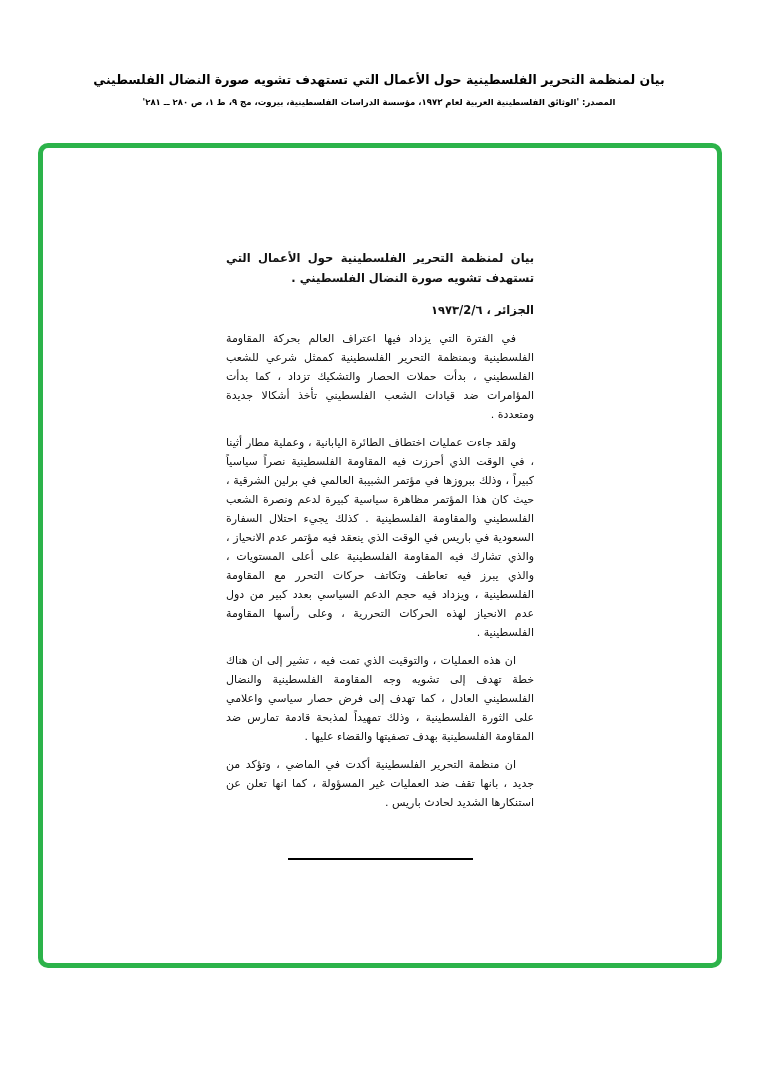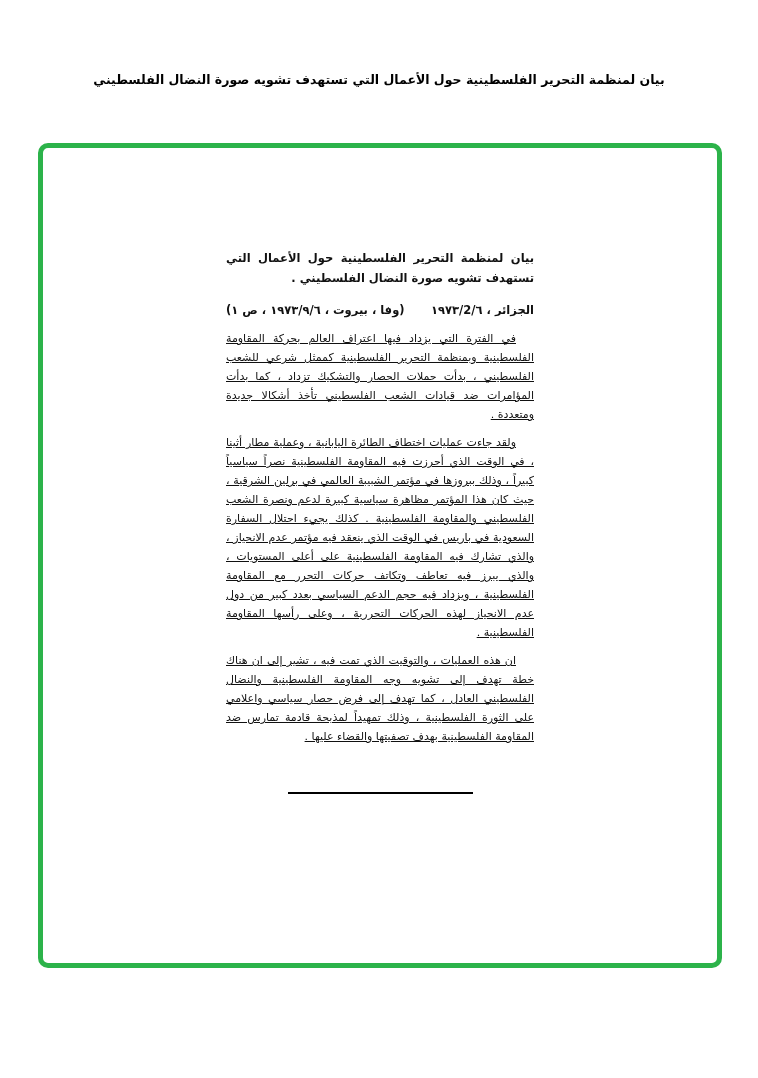--- a/index.html
+++ b/index.html
@@ -65,49 +65,49 @@
     justify-content: space-between;
     align-items: baseline;
     line-height: 20px;
   }
   .doc-para {
     margin-top: 9px;
     font-size: 11px;
     line-height: 19px;
     text-align: justify;
     text-indent: 18px;
-    text-decoration: underline;
   }
   .footer-divider {
     margin: 46px auto 0 auto;
     width: 185px;
     height: 2px;
     background: #000;
   }
 </style>
 </head>
 <body>
 
 <div class="header">
   <div class="header-title">بيان لمنظمة التحرير الفلسطينية حول الأعمال التي تستهدف تشويه صورة النضال الفلسطيني</div>
+  <div class="source-line">المصدر: 'الوثائق الفلسطينية العربية لعام ١٩٧٣، مؤسسة الدراسات الفلسطينية، بيروت، مج ٩، ط ١، ص ٢٨٠ ــ ٢٨١'</div>
 </div>
 
 <div class="scan-frame">
   <div class="scan-content">
 
     <div class="doc-heading">بيان لمنظمة التحرير الفلسطينية حول الأعمال التي تستهدف تشويه صورة النضال الفلسطيني .</div>
 
     <div class="doc-dateline">
       <span>الجزائر ، ١٩٧٣/2/٦</span>
-      <span>(وفا ، بيروت ، ١٩٧٣/٩/٦ ، ص ١)</span>
     </div>
 
     <p class="doc-para">في الفترة التي يزداد فيها اعتراف العالم بحركة المقاومة الفلسطينية وبمنظمة التحرير الفلسطينية كممثل شرعي للشعب الفلسطيني ، بدأت حملات الحصار والتشكيك تزداد ، كما بدأت المؤامرات ضد قيادات الشعب الفلسطيني تأخذ أشكالا جديدة ومتعددة .</p>
 
     <p class="doc-para">ولقد جاءت عمليات اختطاف الطائرة اليابانية ، وعملية مطار أثينا ، في الوقت الذي أحرزت فيه المقاومة الفلسطينية نصراً سياسياً كبيراً ، وذلك ببروزها في مؤتمر الشبيبة العالمي في برلين الشرقية ، حيث كان هذا المؤتمر مظاهرة سياسية كبيرة لدعم ونصرة الشعب الفلسطيني والمقاومة الفلسطينية . كذلك يجيء احتلال السفارة السعودية في باريس في الوقت الذي ينعقد فيه مؤتمر عدم الانحياز ، والذي تشارك فيه المقاومة الفلسطينية على أعلى المستويات ، والذي يبرز فيه تعاطف وتكاتف حركات التحرر مع المقاومة الفلسطينية ، ويزداد فيه حجم الدعم السياسي بعدد كبير من دول عدم الانحياز لهذه الحركات التحررية ، وعلى رأسها المقاومة الفلسطينية .</p>
 
     <p class="doc-para">ان هذه العمليات ، والتوقيت الذي تمت فيه ، تشير إلى ان هناك خطة تهدف إلى تشويه وجه المقاومة الفلسطينية والنضال الفلسطيني العادل ، كما تهدف إلى فرض حصار سياسي واعلامي على الثورة الفلسطينية ، وذلك تمهيداً لمذبحة قادمة تمارس ضد المقاومة الفلسطينية بهدف تصفيتها والقضاء عليها .</p>
 
+    <p class="doc-para">ان منظمة التحرير الفلسطينية أكدت في الماضي ، وتؤكد من جديد ، بانها تقف ضد العمليات غير المسؤولة ، كما انها تعلن عن استنكارها الشديد لحادث باريس .</p>
 
     <div class="footer-divider"></div>
 
   </div>
 </div>
 
 </body></html>

